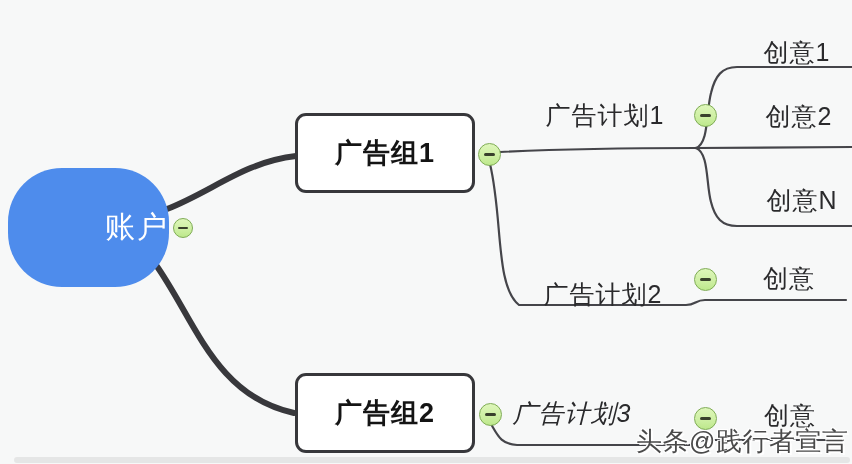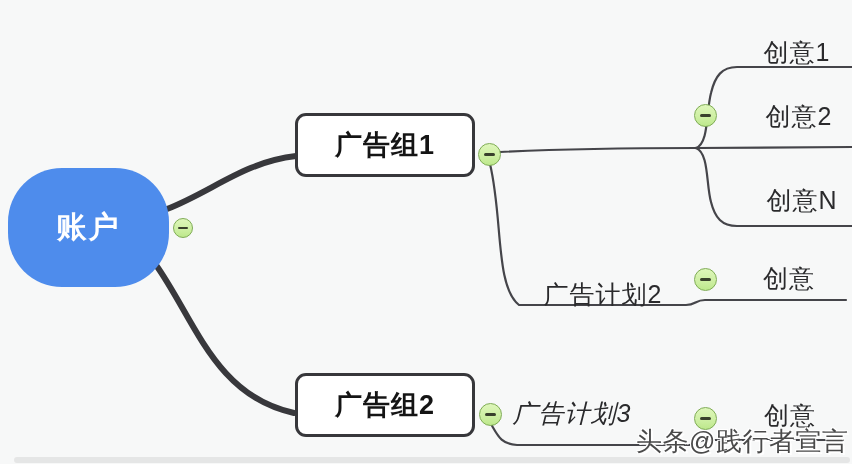--- a/index.html
+++ b/index.html
@@ -19,25 +19,26 @@
   svg.wires path.thick { stroke: var(--line-thick, #38383c); stroke-width: 6; }
   svg.wires path.thin  { stroke: var(--line-thin, #45454a);  stroke-width: 2.2; }
 
   .node { position: absolute; display: flex; align-items: center; justify-content: center; box-sizing: border-box; }
 
   .root-node {
     left: 8px; top: 168px; width: 161px; height: 119px;
     background: var(--root-fill, #4e8cec);
     border-radius: 54px;
     color: var(--root-text, #ffffff);
-    font-size: 30px; font-weight: 700;
+    font-size: 30px; font-weight: 400;
     letter-spacing: 2px;
+    justify-content: flex-end;
   }
   .group-node {
-    width: 180px; height: 64px;
+    width: 180px; height: 80px;
     background: var(--box-fill, #ffffff);
     border: 3px solid var(--box-border, #37373b);
     border-radius: 11px;
     color: #141414;
     font-size: 27px; font-weight: 700;
     letter-spacing: 1px;
   }
   .group1 { left: 295px; top: 113px; }
   .group2 { left: 295px; top: 373px; }
 
@@ -106,20 +107,21 @@
   </div>
 
   <div class="node group-node group1">
     <span>广告组1</span>
   </div>
 
   <div class="node group-node group2">
     <span>广告组2</span>
   </div>
 
+  <div class="topic-label" style="left:605px; top:115px;">广告计划1</div>
   <div class="topic-label" style="left:603px; top:276px;margin-top:18px;">广告计划2</div>
   <div class="topic-label" style="left:572px; top:413px;font-style:italic;">广告计划3</div>
 
   <div class="topic-label" style="left:797px; top:52px;">创意1</div>
   <div class="topic-label" style="left:799px; top:116px;">创意2</div>
   <div class="topic-label" style="left:802px; top:200px;">创意N</div>
   <div class="topic-label" style="left:789px; top:278px;">创意</div>
   <div class="topic-label" style="left:790px; top:415px;">创意</div>
 
   <div class="collapse-btn btn-20" style="left:173px; top:218px;">

